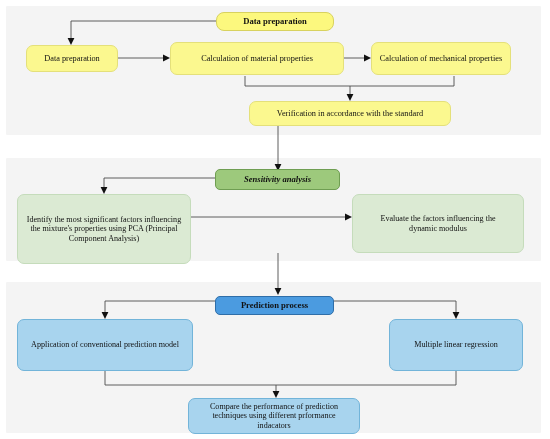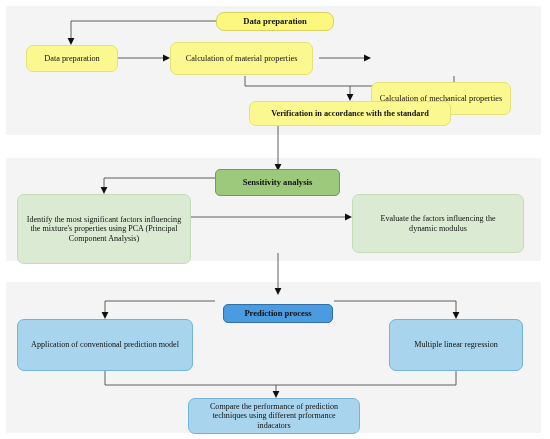--- a/index.html
+++ b/index.html
@@ -140,45 +140,45 @@
   </svg>
 
   <div class="node n-yellow-head" style="left:216px; top:12px; width:118px; height:19px;">
     <span>Data preparation</span>
   </div>
 
   <div class="node n-yellow" style="left:26px; top:45px; width:92px; height:27px;">
     <span>Data preparation</span>
   </div>
 
-  <div class="node n-yellow" style="left:170px; top:42px; width:143px; height:33px;">
+  <div class="node n-yellow" style="left:170px; top:42px; width:174px; height:33px;">
     <span>Calculation of material properties</span>
   </div>
 
-  <div class="node n-yellow" style="left:371px; top:42px; width:140px; height:33px;margin-top:40px;">
+  <div class="node n-yellow" style="left:371px; top:42px; width:140px; height:33px;">
     <span>Calculation of mechanical properties</span>
   </div>
 
-  <div class="node n-yellow" style="left:249px; top:101px; width:202px; height:25px;font-weight:bold;">
+  <div class="node n-yellow" style="left:249px; top:101px; width:202px; height:25px;">
     <span>Verification in accordance with the standard</span>
   </div>
 
-  <div class="node n-green-head" style="left:215px; top:169px; width:125px; height:27px;">
+  <div class="node n-green-head" style="left:215px; top:169px; width:125px; height:21px;font-style:italic;">
     <span>Sensitivity analysis</span>
   </div>
 
   <div class="node n-green" style="left:17px; top:194px; width:174px; height:70px; padding:4px 7px;">
     <span>Identify the most significant factors influencing the mixture's properties using PCA (Principal Component Analysis)</span>
   </div>
 
   <div class="node n-green" style="left:352px; top:194px; width:172px; height:59px; padding:4px 17px;">
     <span>Evaluate the factors influencing the dynamic modulus</span>
   </div>
 
-  <div class="node n-blue-head" style="left:215px; top:304px; width:110px; height:19px;margin-left:8px;">
+  <div class="node n-blue-head" style="left:215px; top:296px; width:119px; height:19px;">
     <span>Prediction process</span>
   </div>
 
   <div class="node n-blue" style="left:17px; top:319px; width:176px; height:52px; padding:4px 9px;justify-content:center;">
     <span>Application of conventional prediction model</span>
   </div>
 
   <div class="node n-blue" style="left:389px; top:319px; width:134px; height:52px; padding:12px 7px;">
     <span>Multiple linear regression</span>
   </div>

